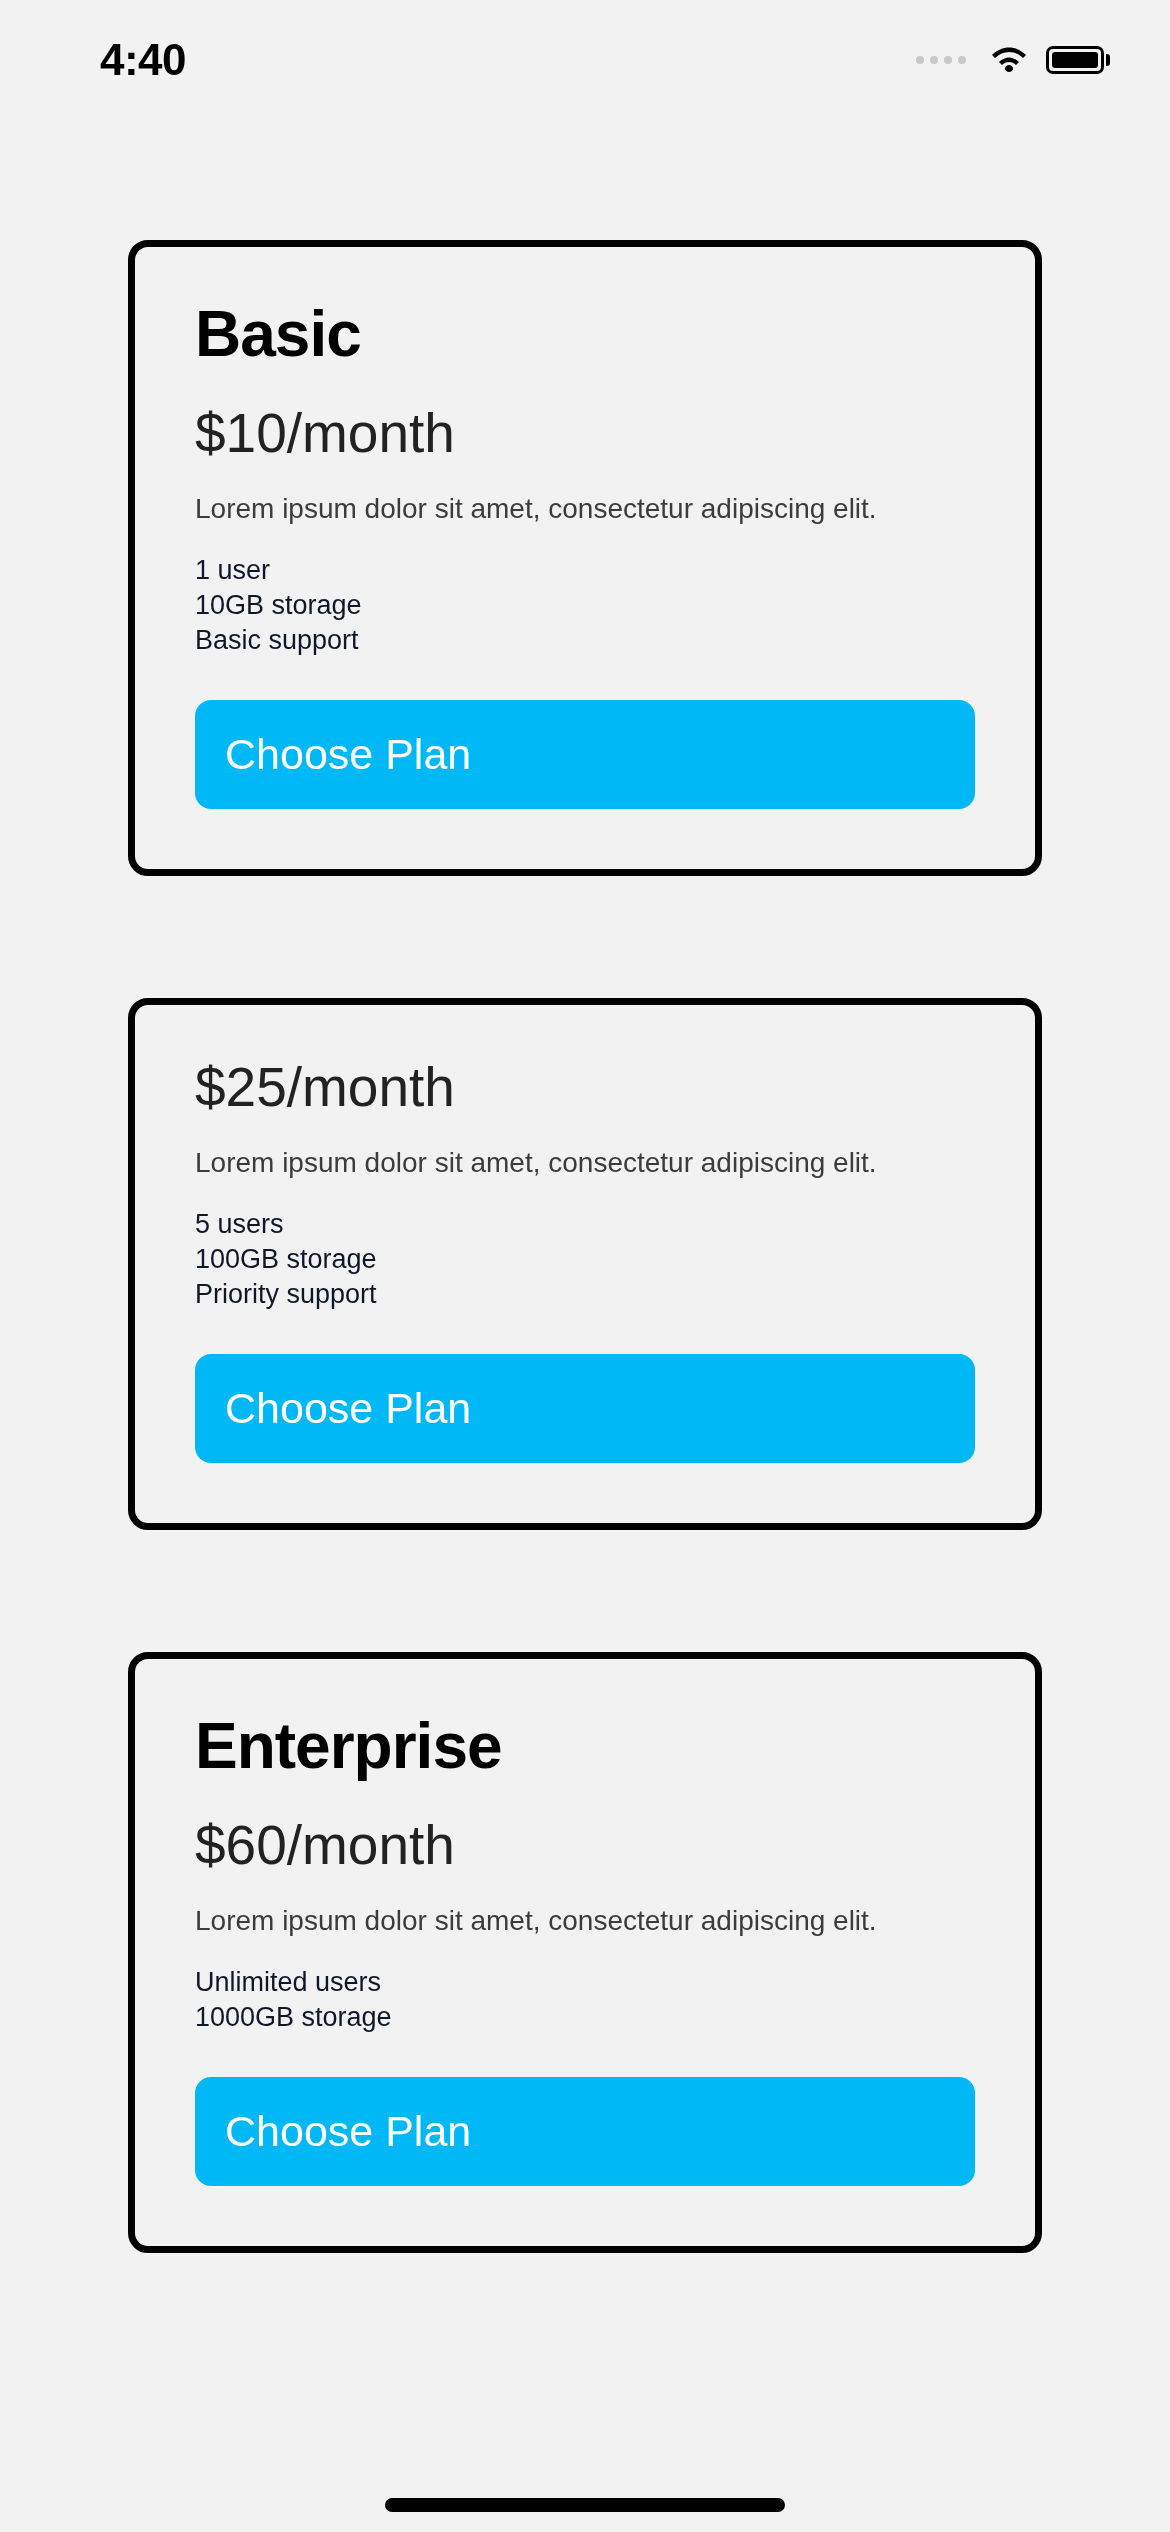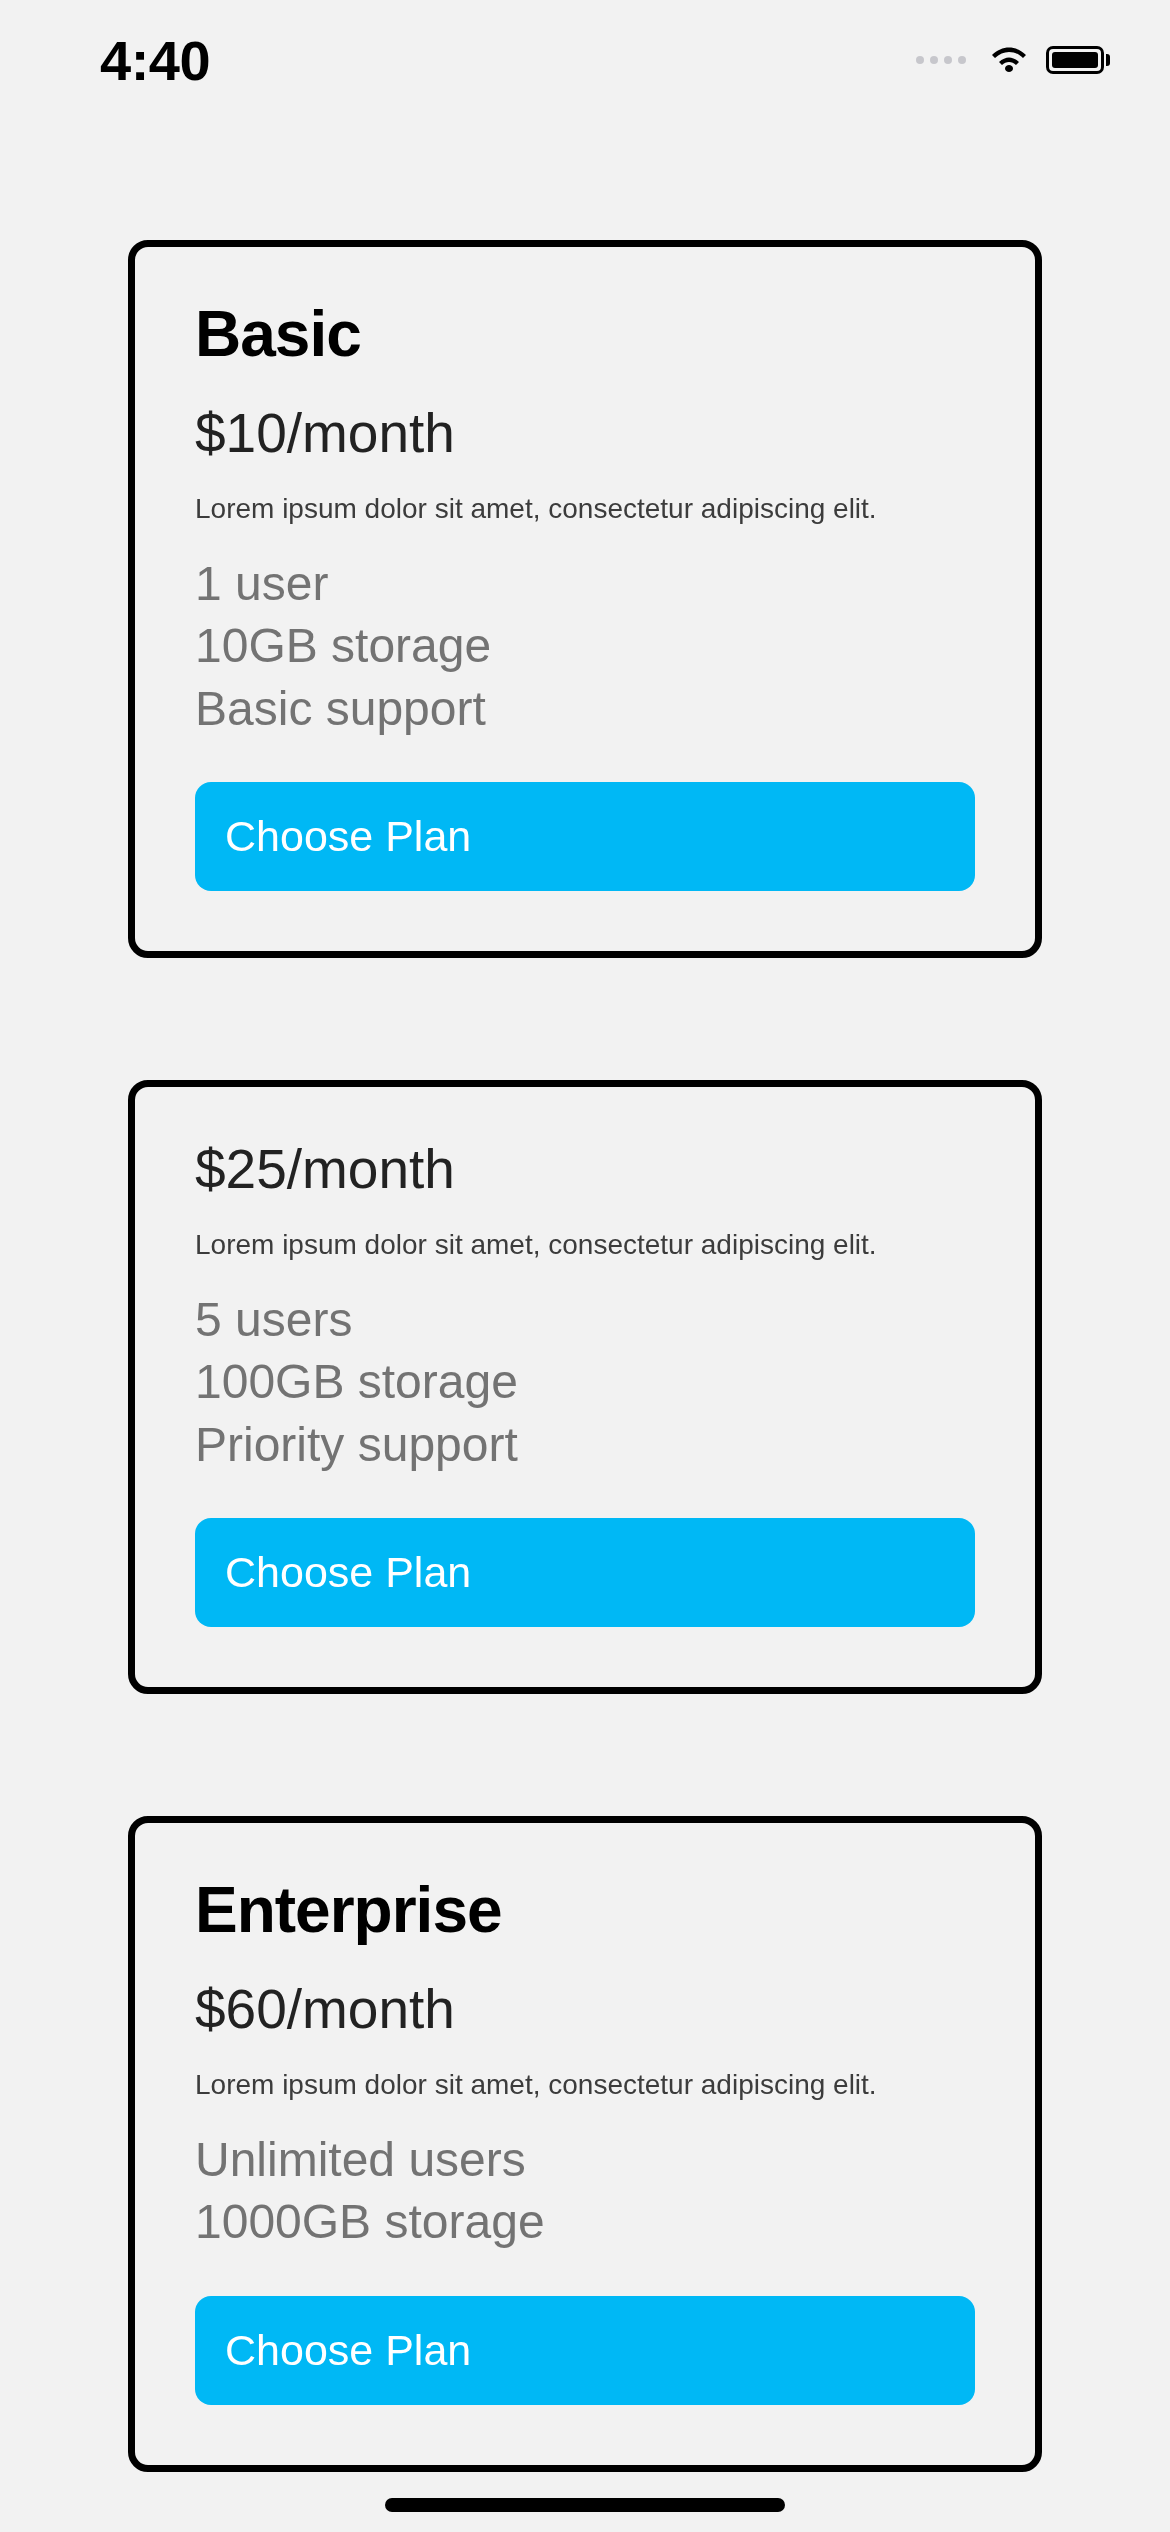--- a/index.html
+++ b/index.html
@@ -20,21 +20,21 @@
       top: 0;
       left: 0;
       right: 0;
       height: 120px;
       display: flex;
       align-items: center;
       justify-content: space-between;
       padding: 0 60px 0 100px;
     }
     .status-time {
-      font-size: 56px;
+      font-size: 44px;
       font-weight: 600;
       color: #000;
       letter-spacing: -0.5px;
     }
     .status-icons {
       display: flex;
       align-items: center;
       gap: 16px;
     }
     .cell-dots {
@@ -109,23 +109,23 @@
       font-size: 28px;
       font-weight: 400;
       color: #3c3c3c;
       line-height: 1.28;
       margin-bottom: 26px;
     }
     .plan-features {
       margin-bottom: 42px;
     }
     .plan-feature {
-      font-size: 48px;
-      font-weight: 400;
-      color: #737373;
+      font-size: 27px;
+      font-weight: 400;
+      color: #0f172a;
       line-height: 1.3;
     }
     .choose-btn {
       display: block;
       width: 100%;
       background: #00b8f5;
       color: #fff;
       border: none;
       border-radius: 16px;
       font-size: 43px;

